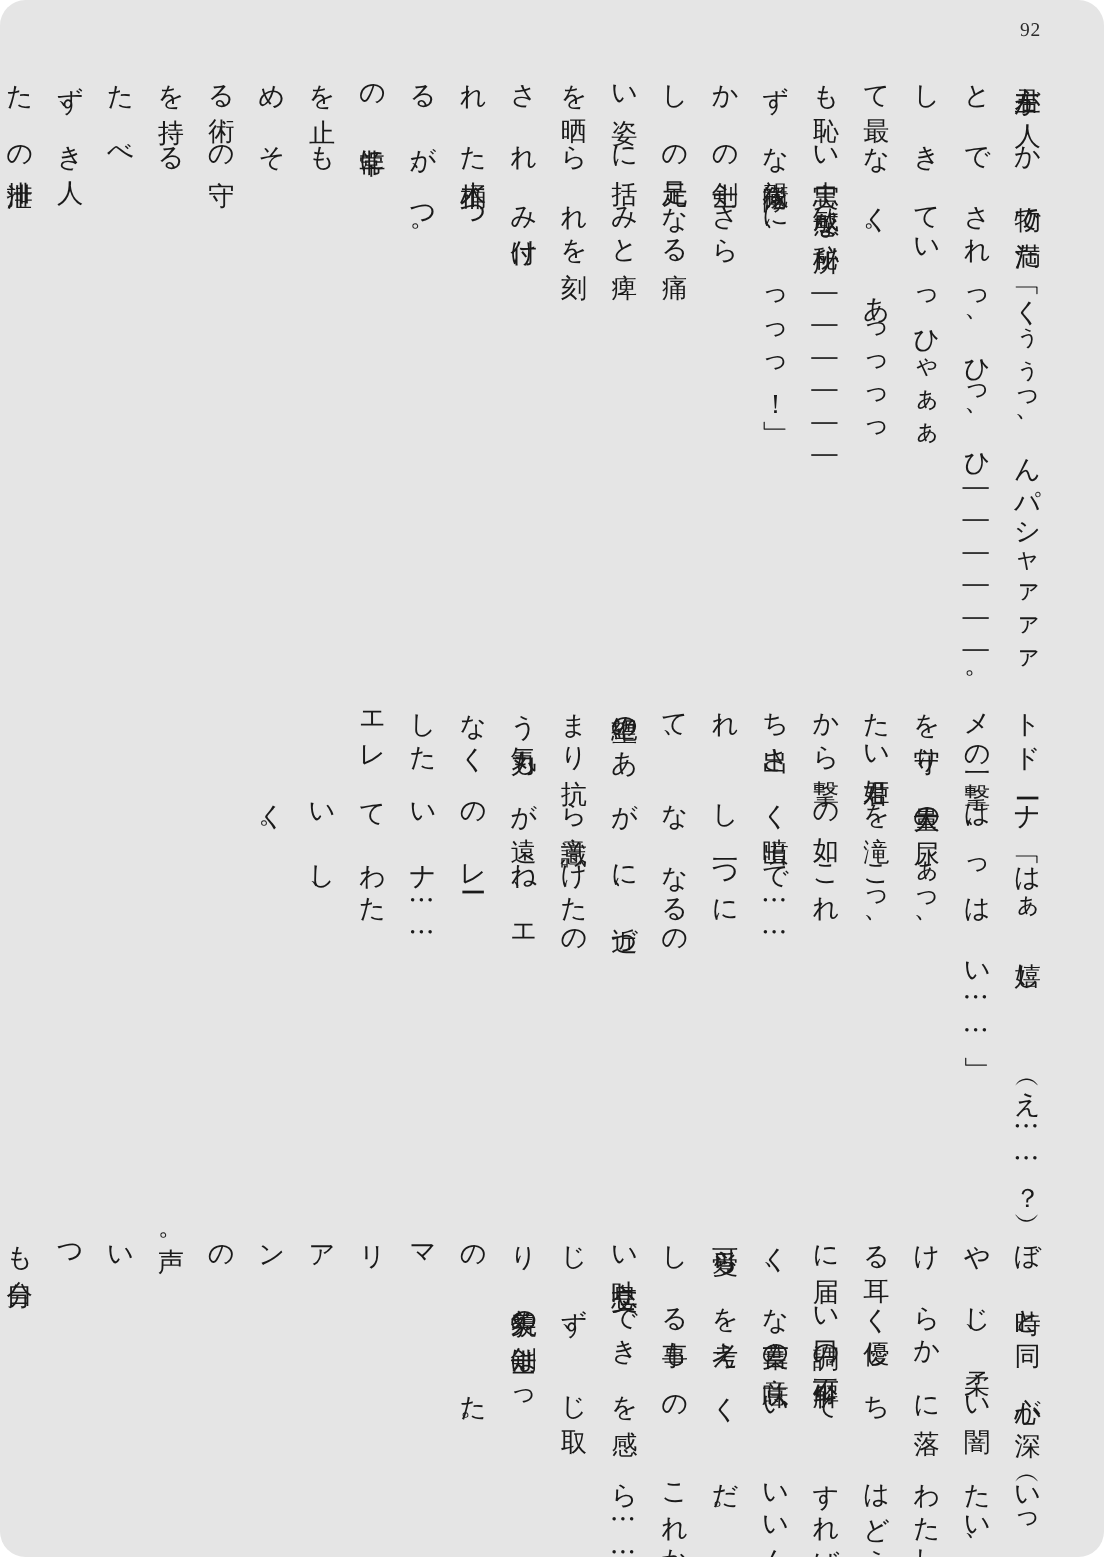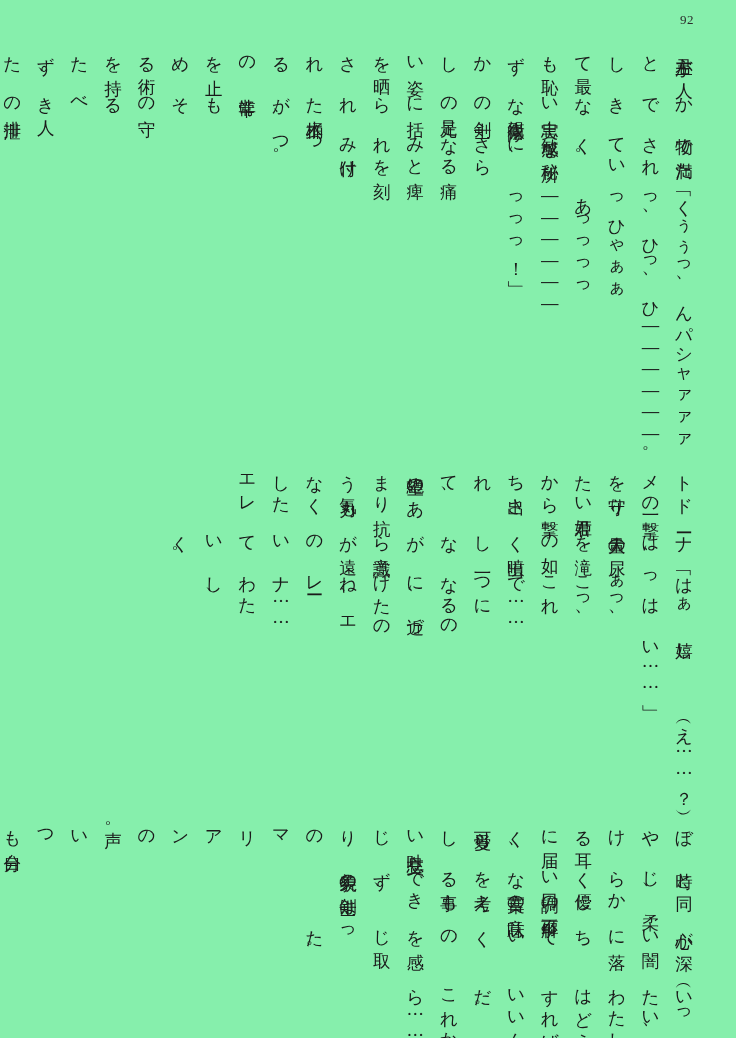--- a/index.html
+++ b/index.html
@@ -8,23 +8,24 @@
     background: #ffffff;
   }
   body {
     font-family: "DejaVu Serif", "Liberation Serif", serif;
     color: #1a1a1a;
   }
   .page {
     position: relative;
     width: 736px;
     height: 1038px;
-    background: #86efac;
+    background: #e5e5e5;
     overflow: hidden;
     box-sizing: border-box;
+    border-radius: 17px;
   }
   .page-number {
     position: absolute;
     top: 12px;
     right: 42px;
     font-size: 13px;
     color: #2b2b2b;
     font-family: "Liberation Serif", "DejaVu Serif", serif;
     letter-spacing: 0.5px;
   }

